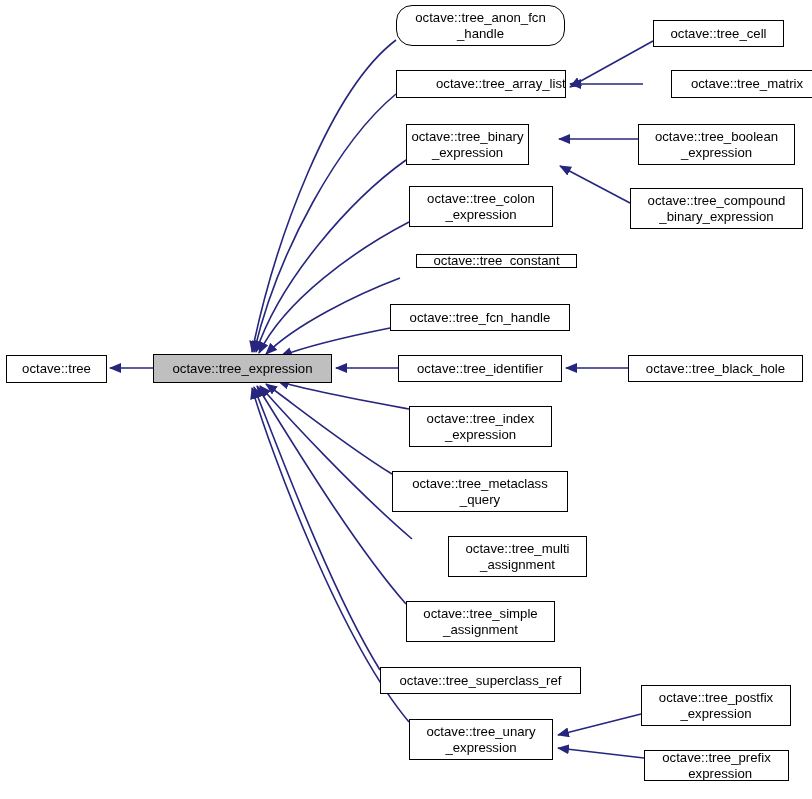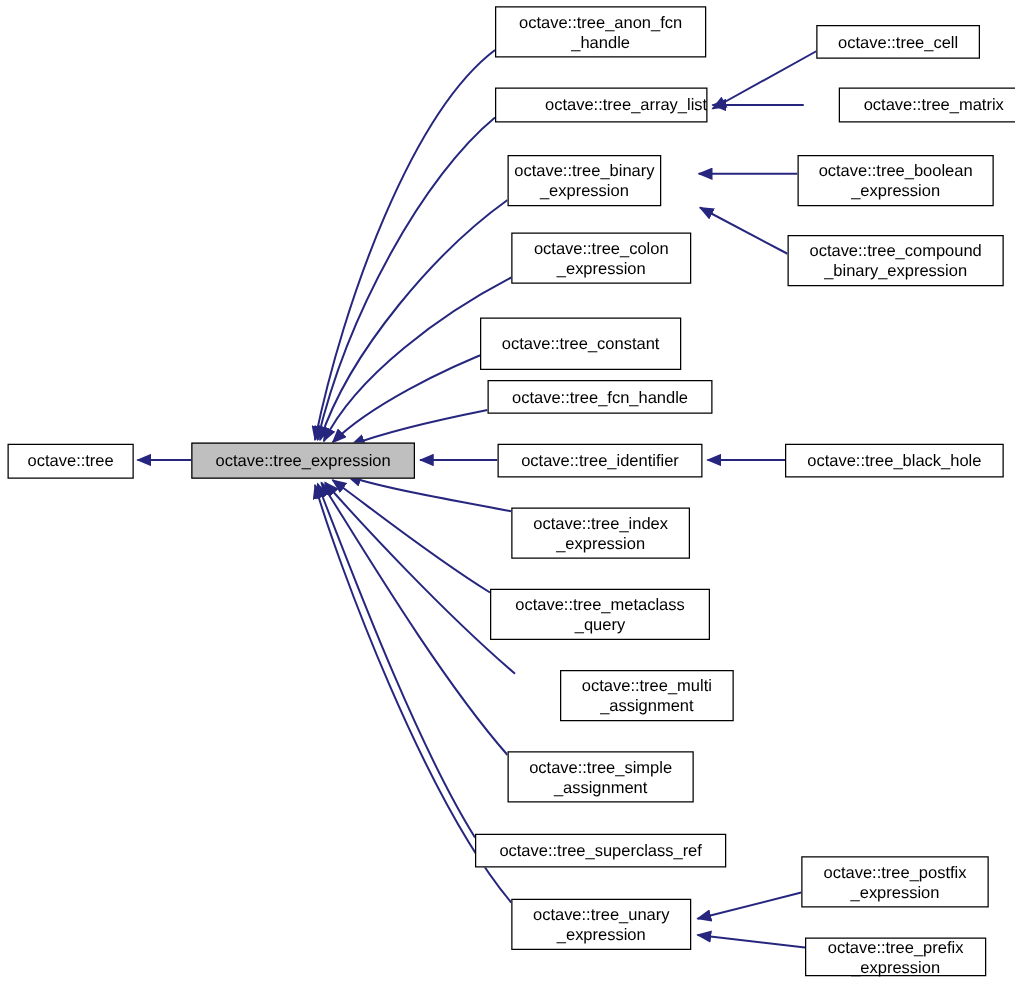--- a/index.html
+++ b/index.html
@@ -90,40 +90,40 @@
   </svg>
 
   <div class="node" style="left:6px; top:355px; width:101px; height:28px;">
     <span class="node-label">octave::tree</span>
   </div>
 
   <div class="node root" style="left:153px; top:354px; width:179px; height:29px;">
     <span class="node-label">octave::tree_expression</span>
   </div>
 
-  <div class="node" style="left:396px; top:5px; width:169px; height:41px;">
+  <div class="node" style="left:396px; top:5px; width:169px; height:41px;border-radius:16px;">
     <span class="node-label">octave::tree_anon_fcn
 _handle</span>
   </div>
 
   <div class="node" style="left:396px; top:70px; width:170px; height:28px;padding-left:39px;">
     <span class="node-label">octave::tree_array_list</span>
   </div>
 
   <div class="node" style="left:406px; top:124px; width:123px; height:41px;">
     <span class="node-label">octave::tree_binary
 _expression</span>
   </div>
 
   <div class="node" style="left:409px; top:186px; width:144px; height:41px;">
     <span class="node-label">octave::tree_colon
 _expression</span>
   </div>
 
-  <div class="node" style="left:384px; top:254px; width:161px; height:42px;">
+  <div class="node" style="left:416px; top:254px; width:161px; height:14px;">
     <span class="node-label">octave::tree_constant</span>
   </div>
 
   <div class="node" style="left:390px; top:304px; width:180px; height:27px;">
     <span class="node-label">octave::tree_fcn_handle</span>
   </div>
 
   <div class="node" style="left:398px; top:355px; width:164px; height:27px;">
     <span class="node-label">octave::tree_identifier</span>
   </div>

